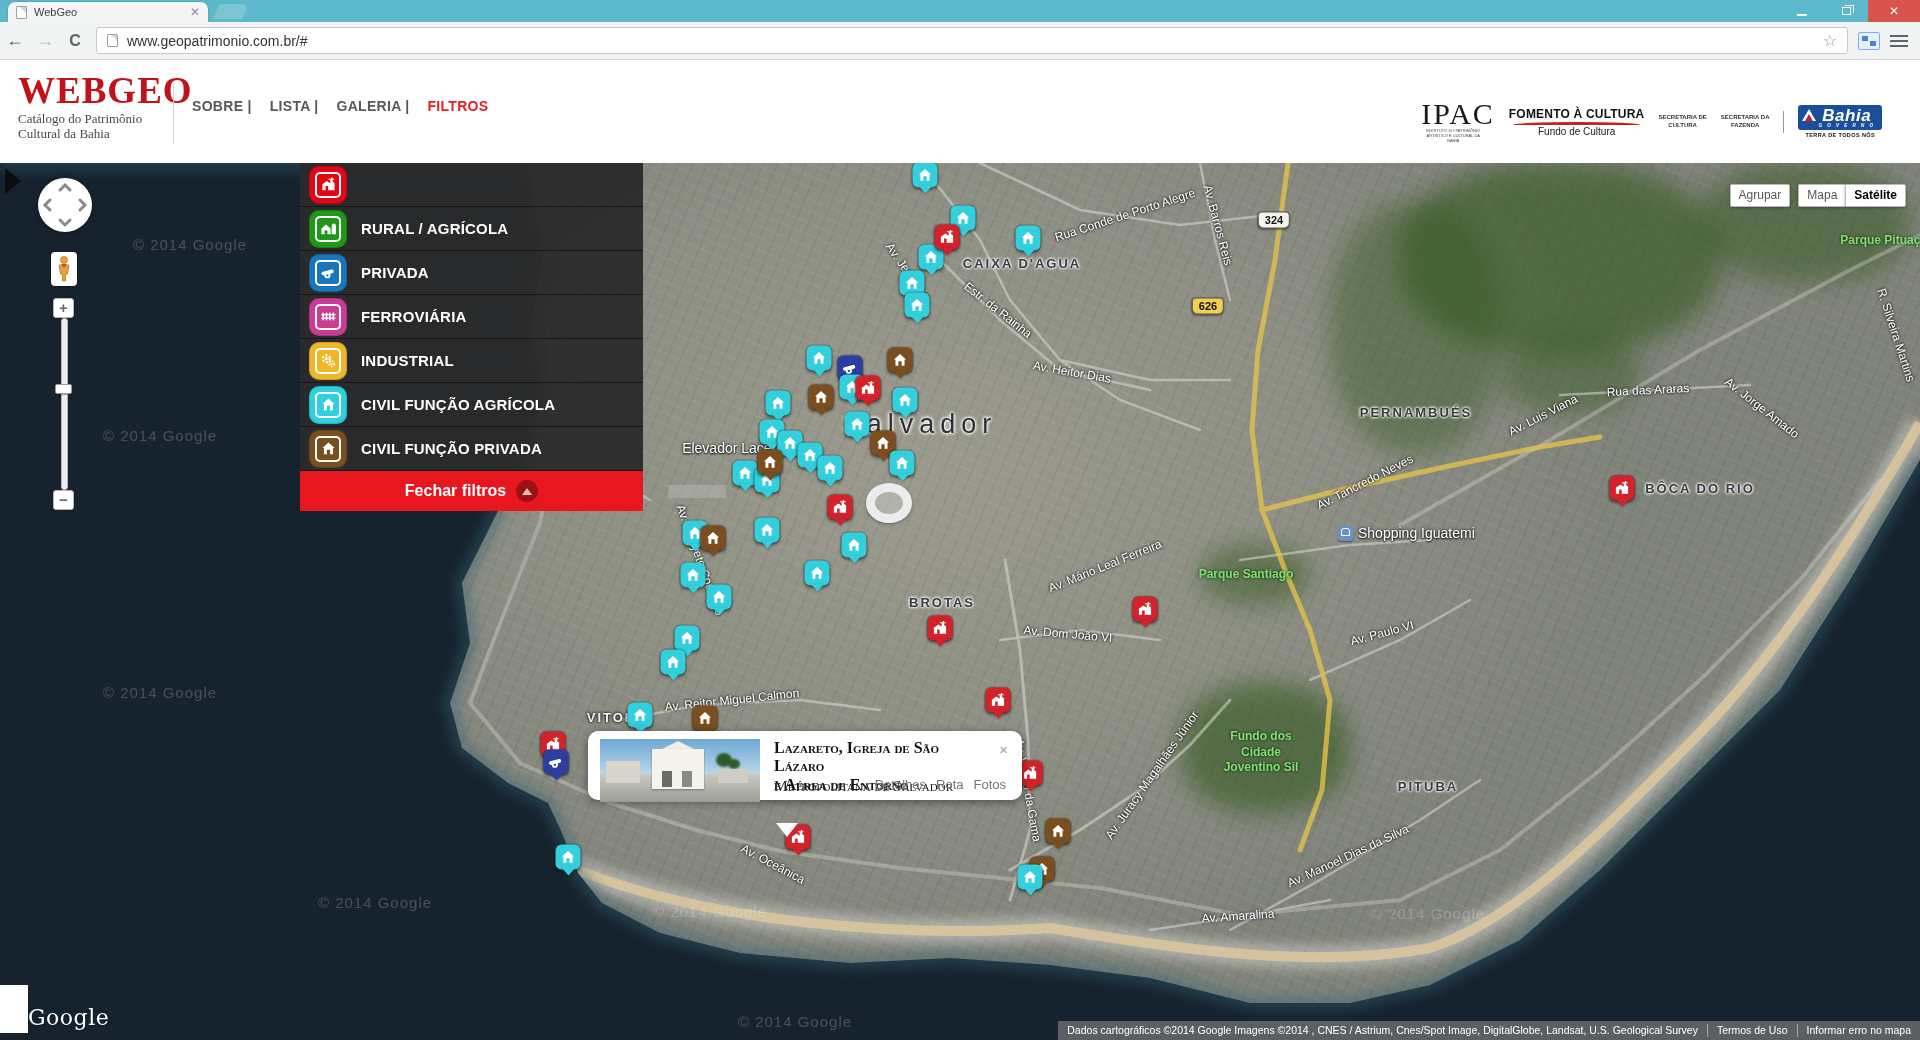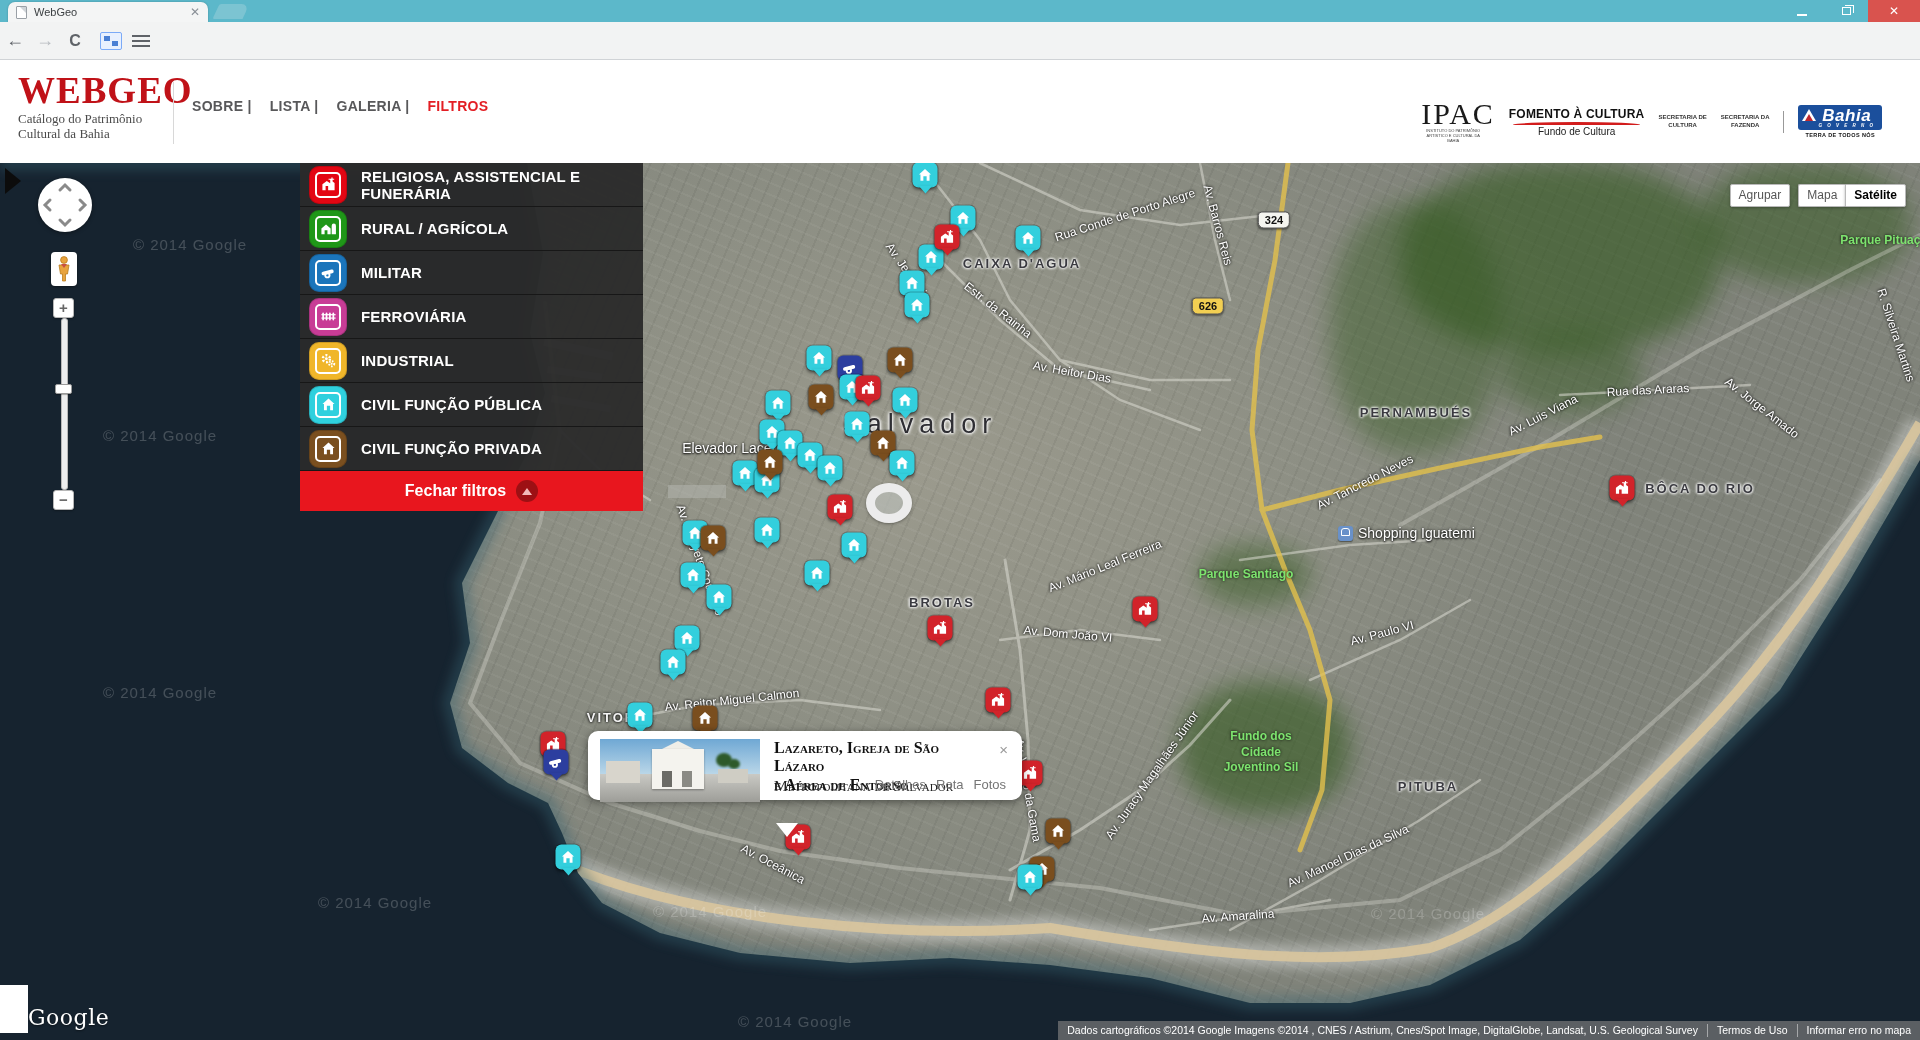--- a/index.html
+++ b/index.html
@@ -166,20 +166,25 @@
       <div class="winbtn">
           <span class="wb-rest"></span>
         </div>
       <div class="winbtn close">✕</div>
     </div>
   </div>
   <div class="toolbar">
     <span class="navbtn">←</span>
     <span class="navbtn disabled">→</span>
     <span class="navbtn reload">C</span>
+    <div class="omnibox">
+      <span class="doc-ico2"></span>
+      <span class="url">www.geopatrimonio.com.br/#</span>
+      <span class="star">☆</span>
+    </div>
     <span class="ext-ico"></span>
     <span class="menu-ico">
         <span></span>
         <span></span>
         <span></span>
       </span>
   </div>
 
   <div class="site-header">
     <div class="logo-block">
@@ -586,21 +591,20 @@
     <div class="filter-panel">
       <div id="filter-list">
           <div class="filter-row">
             <div class="f-ico" style="--c: #e30613;">
               <div class="inner">
                 <svg viewBox="0 0 24 24">
                   <path fill="#fff" fill-rule="evenodd" d="M16.1 2h1.7v1.8H20v1.6h-2.2v2.4l2.8 2V20H3.4v-8.4l6.2-4.7 4.8 3.5V5.4h-2.3V3.8h4V2zM7.9 14.2h3.6V20H7.9z"></path>
                 </svg>
               </div>
             </div>
-            <span class="f-label">RELIGIOSA, ASSISTENCIAL E FUNERÁRIA</span>
           </div>
           <div class="filter-row">
             <div class="f-ico" style="--c: #1f9718;">
               <div class="inner">
                 <svg viewBox="0 0 24 24" fill="#fff">
                   <path fill-rule="evenodd" d="M8.5 6.5 15 12v8H2v-8l6.5-5.5zM6.5 14.5h4V20h-4z"></path>
                   <path d="M16.5 8a3 3 0 0 1 6 0v12h-6z"></path>
                 </svg>
               </div>
             </div>
@@ -608,21 +612,21 @@
           </div>
           <div class="filter-row">
             <div class="f-ico" style="--c: #1b75bb;">
               <div class="inner">
                 <svg viewBox="0 0 24 24" fill="#fff">
                   <rect x="2" y="9.5" width="17.5" height="5.2" rx="2.6" transform="rotate(-14 10 12)"></rect>
                   <path fill-rule="evenodd" d="M14.8 15.8a4.4 4.4 0 1 1-8.8 0 4.4 4.4 0 0 1 8.8 0zm-2.7 0a1.7 1.7 0 1 0-3.4 0 1.7 1.7 0 0 0 3.4 0z"></path>
                 </svg>
               </div>
             </div>
-            <span class="f-label">MILITAR</span>
+            <span class="f-label">PRIVADA</span>
           </div>
           <div class="filter-row">
             <div class="f-ico" style="--c: #c83c96;">
               <div class="inner">
                 <svg viewBox="0 0 24 24" fill="#fff">
                   <rect x="3.2" y="6.5" width="2.4" height="11" rx="1.2"></rect>
                   <rect x="8" y="6.5" width="2.4" height="11" rx="1.2"></rect>
                   <rect x="12.8" y="6.5" width="2.4" height="11" rx="1.2"></rect>
                   <rect x="17.6" y="6.5" width="2.4" height="11" rx="1.2"></rect>
                   <rect x="2" y="8.6" width="20" height="1.7"></rect>
@@ -646,21 +650,21 @@
             <span class="f-label">INDUSTRIAL</span>
           </div>
           <div class="filter-row">
             <div class="f-ico" style="--c: #2fd0de;">
               <div class="inner">
                 <svg viewBox="0 0 24 24">
                   <path fill="#fff" fill-rule="evenodd" d="M12 3.5 3.5 11.2h2.1V20h12.8v-8.8h2.1L12 3.5zM9.7 13.6h4.6V20H9.7z"></path>
                 </svg>
               </div>
             </div>
-            <span class="f-label">CIVIL FUNÇÃO PÚBLICA</span>
+            <span class="f-label">CIVIL FUNÇÃO AGRÍCOLA</span>
           </div>
           <div class="filter-row">
             <div class="f-ico" style="--c: #7a4f1f;">
               <div class="inner">
                 <svg viewBox="0 0 24 24">
                   <path fill="#fff" fill-rule="evenodd" d="M12 3.5 3.5 11.2h2.1V20h12.8v-8.8h2.1L12 3.5zM9.7 13.6h4.6V20H9.7z"></path>
                 </svg>
               </div>
             </div>
             <span class="f-label">CIVIL FUNÇÃO PRIVADA</span>

